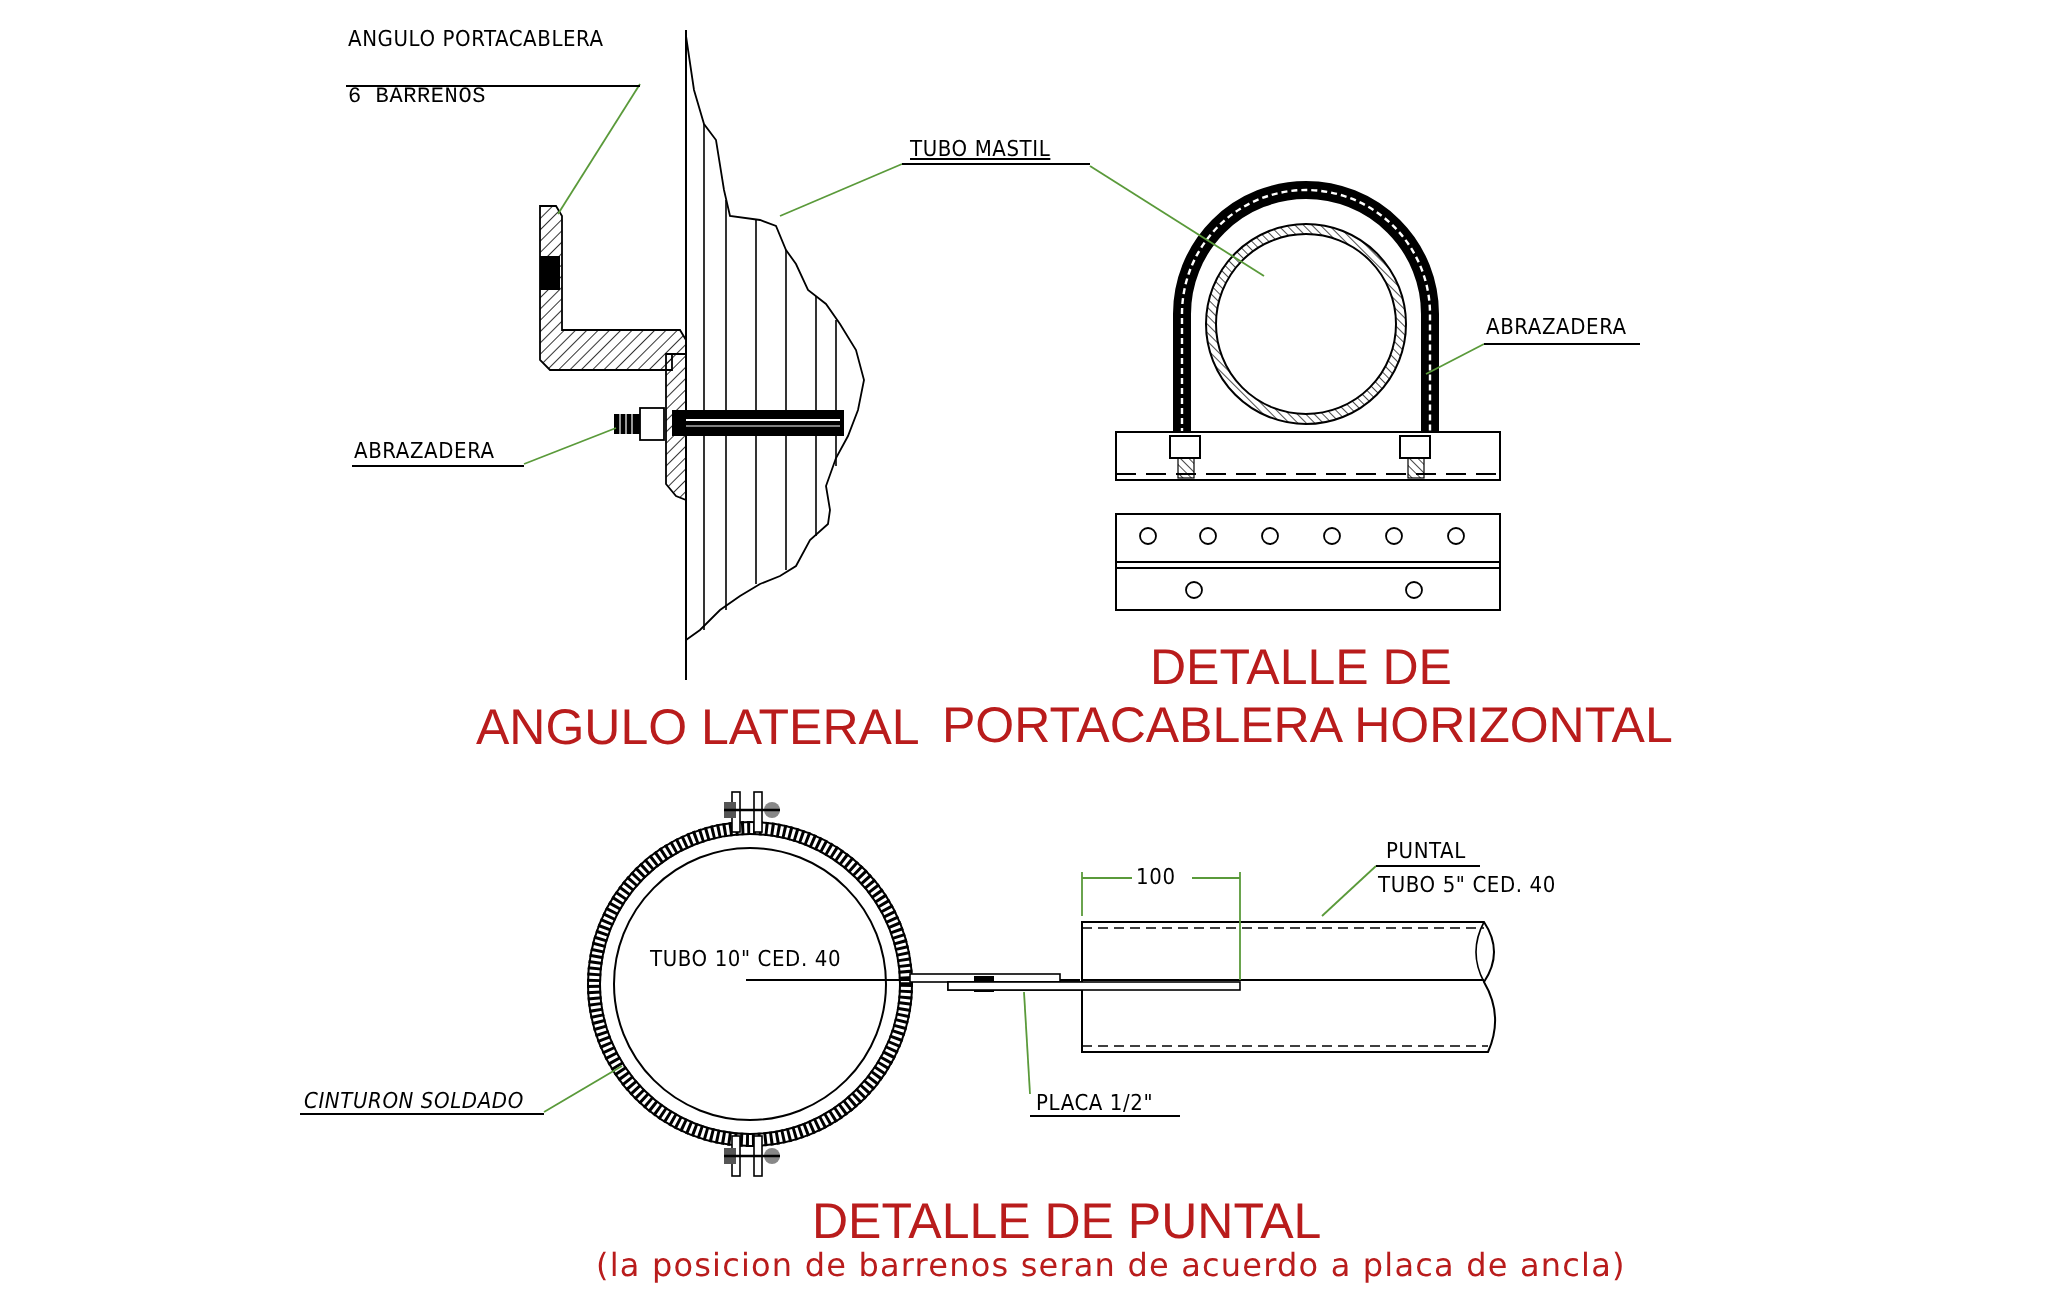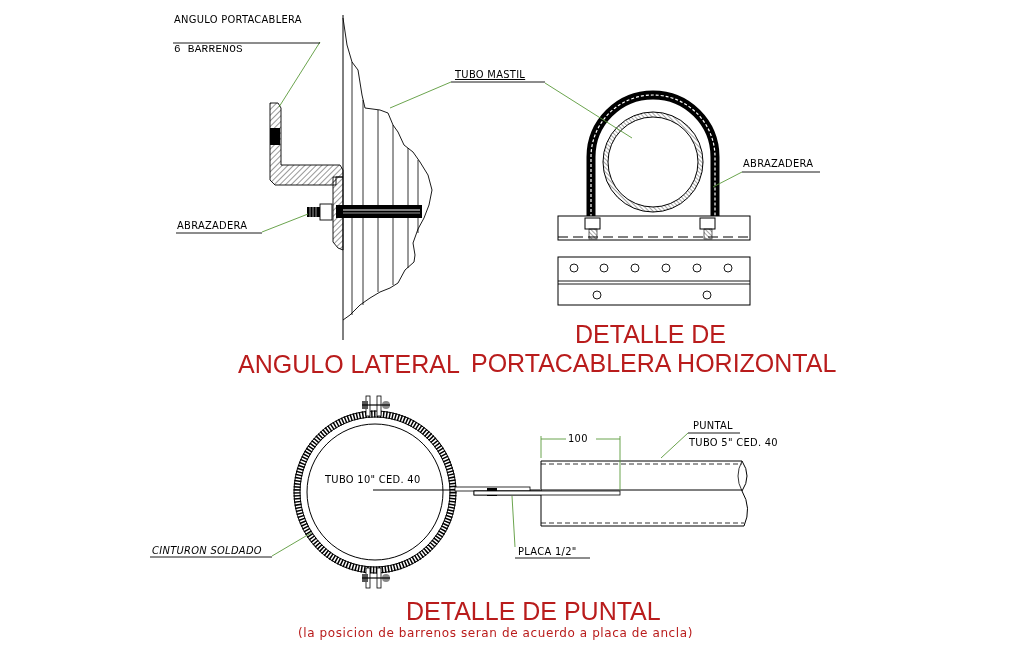--- a/index.html
+++ b/index.html
@@ -1,21 +1,21 @@
 <!DOCTYPE html>
 <html><head>
 <meta charset="utf-8">
 <style>
   html, body { margin:0; padding:0; background:#ffffff; }
   body { width:1030px; height:654px; position:relative; overflow:hidden; font-family:"Liberation Sans", sans-serif; }
   svg { position:absolute; left:0; top:0; }
   .lbl { position:absolute; font-family:"DejaVu Sans Condensed","DejaVu Sans",sans-serif; font-size:11px; color:#000; white-space:nowrap; letter-spacing:0.3px; line-height:12px; }
   .ttl { position:absolute; font-family:"Liberation Sans", sans-serif; color:#b91c1c; white-space:nowrap; line-height:26px; }
   .big { font-size:25px; }
-  .sub { font-size:12px; letter-spacing:0.6px; font-family:"DejaVu Sans", sans-serif; }
+  .sub { font-size:16px; letter-spacing:0.6px; font-family:"DejaVu Sans", sans-serif; }
 </style>
 </head>
 <body>
 
 <svg width="1030" height="654" viewBox="0 0 1030 654" xmlns="http://www.w3.org/2000/svg">
   <defs>
     <pattern id="hatch" width="4" height="4" patternUnits="userSpaceOnUse" patternTransform="rotate(45)">
       <line x1="0" y1="0" x2="0" y2="4" stroke="#000" stroke-width="0.8"></line>
     </pattern>
     <pattern id="hatch2" width="3" height="3" patternUnits="userSpaceOnUse" patternTransform="rotate(-45)">

